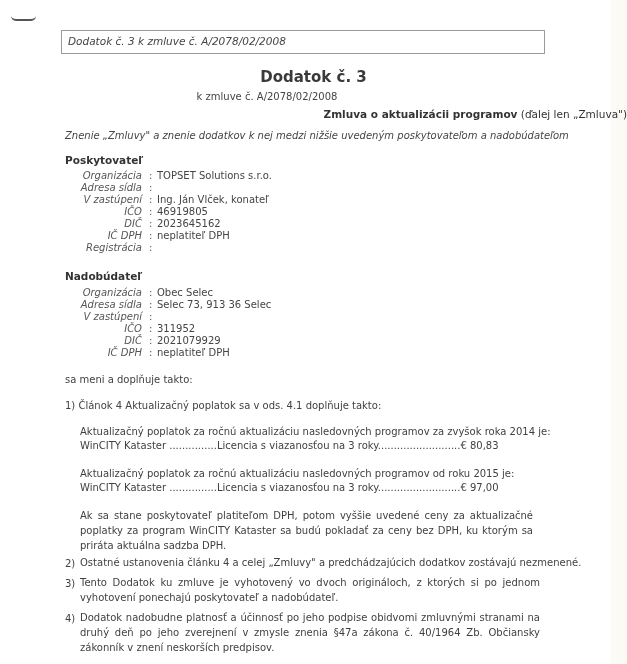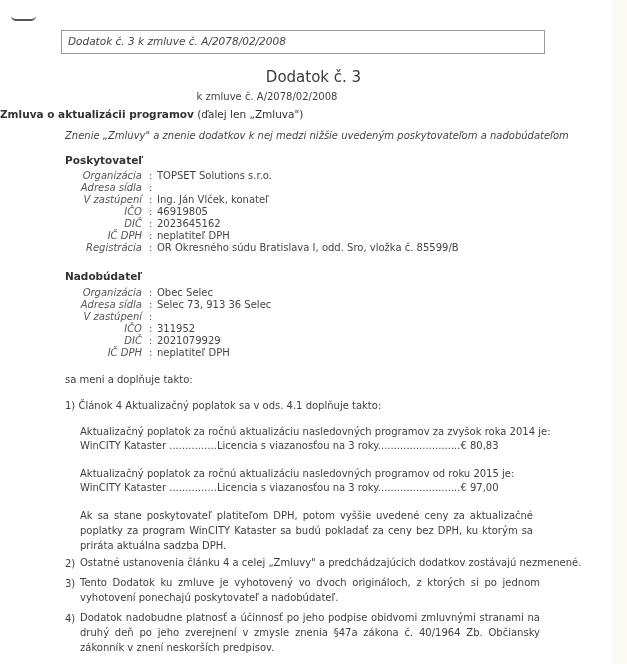--- a/index.html
+++ b/index.html
@@ -20,29 +20,29 @@
   .header-box {
     position: absolute; left: 61px; top: 30px; width: 484px; height: 24px;
     border: 1px solid #9a9a9a; box-sizing: border-box;
   }
   .header-box span {
     position: absolute; left: 6px; top: 4px;
     font-size: 10.5px; font-style: italic; color: #444;
   }
   .title {
     position: absolute; left: 0; width: 627px; top: 68px;
-    text-align: center; font-size: 15px; font-weight: normal; color: #3a3a3a;
+    text-align: center; font-size: 15px; font-weight: bold; color: #3a3a3a;
   }
   .subtitle {
     position: absolute; left: 0; width: 534px; top: 91px;
     text-align: center; font-size: 10px; color: #444;
   }
   .contract-line {
     position: absolute; left: 0; width: 627px; top: 108px;
-    text-align: left; font-size: 10.5px; color: #333;
+    text-align: right; font-size: 10.5px; color: #333;
   }
   .contract-line b { font-weight: bold; }
   .intro {
     position: absolute; left: 65px; top: 130px;
     font-size: 10px; font-style: italic; color: #444;
   }
   .section-head {
     position: absolute; left: 65px; font-size: 10.5px; font-weight: bold; color: #333;
   }
   .kv {
@@ -101,21 +101,20 @@
     <span class="v">2023645162</span>
   </div>
 <div class="kv" style="top:230px">
     <span class="k">IČ DPH</span>
     <span class="c">:</span>
     <span class="v">neplatiteľ DPH</span>
   </div>
 <div class="kv" style="top:242px">
     <span class="k">Registrácia</span>
     <span class="c">:</span>
-    <span class="v">OR Okresného súdu Bratislava I, odd. Sro, vložka č. 85599/B</span>
   </div>
 
 <div class="section-head" style="top:270px">Nadobúdateľ</div>
 <div class="kv" style="top:287px">
     <span class="k">Organizácia</span>
     <span class="c">:</span>
     <span class="v">Obec Selec</span>
   </div>
 <div class="kv" style="top:299px">
     <span class="k">Adresa sídla</span>

